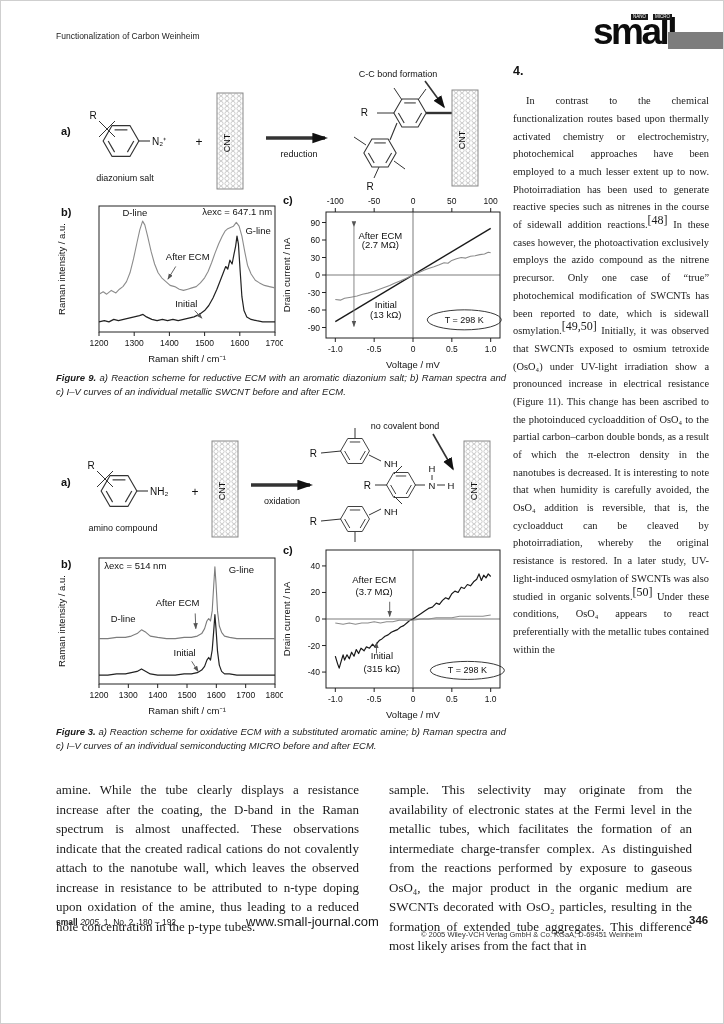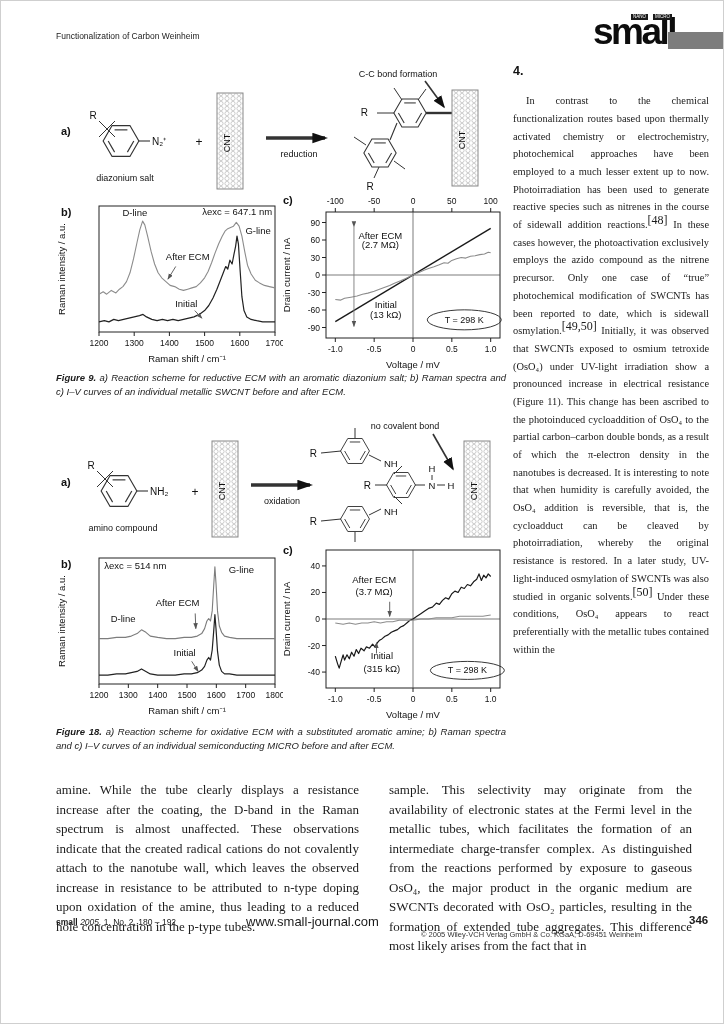--- a/index.html
+++ b/index.html
@@ -331,21 +331,21 @@
         <text x="96.16071428571429" y="57.11538461538461" text-anchor="middle" font-size="9.5">(3.7 MΩ)</text>
         <line x1="111.69642857142857" y1="63.75" x2="111.69642857142857" y2="78.34615384615385" stroke="#555" stroke-width="0.9" marker-end="url(#mk-ann)"></line>
         <text x="103.92857142857143" y="120.8076923076923" text-anchor="middle" font-size="9.5">Initial</text>
         <line x1="98.49107142857143" y1="115.5" x2="98.49107142857143" y2="104.88461538461539" stroke="#555" stroke-width="0.9" marker-end="url(#mk-ann)"></line>
         <text x="103.92857142857143" y="134.07692307692307" text-anchor="middle" font-size="9.5">(315 kΩ)</text>
         <ellipse cx="189.375" cy="132.40384615384616" rx="37" ry="9" fill="none" stroke="#222" stroke-width="0.9"></ellipse>
         <text x="189.375" y="135.40384615384616" text-anchor="middle" font-size="9">T = 298 K</text>
       </svg>
 
     <div class="caption">
-      <span class="cap-label">Figure 18.</span><span> a) Reaction scheme for oxidative ECM with a substituted aromatic amine; b) Raman spectra and c) I–V curves of an individual semiconducting MICRO before and after ECM.</span>
+      <span class="cap-label">Figure 3.</span><span> a) Reaction scheme for oxidative ECM with a substituted aromatic amine; b) Raman spectra and c) I–V curves of an individual semiconducting MICRO before and after ECM.</span>
     </div>
   </div>
 
   <div class="rightcol">
     <div class="rc-head">
       <span class="num">4.</span>
     </div>
     <div class="rc-body">In contrast to the chemical functionalization routes based upon thermally activated chemistry or electrochemistry, photochemical approaches have been employed to a much lesser extent up to now. Photoirradiation has been used to generate reactive species such as nitrenes in the course of sidewall addition reactions.<sup>[48]</sup> In these cases however, the photoactivation exclusively employs the azido compound as the nitrene precursor. Only one case of “true” photochemical modification of SWCNTs has been reported to date, which is sidewall osmylation.<sup>[49,50]</sup> Initially, it was observed that SWCNTs exposed to osmium tetroxide (OsO₄) under UV-light irradiation show a pronounced increase in electrical resistance (Figure 11). This change has been ascribed to the photoinduced cycloaddition of OsO₄ to the partial carbon–carbon double bonds, as a result of which the π-electron density in the nanotubes is decreased. It is interesting to note that when humidity is carefully avoided, the OsO₄ addition is reversible, that is, the cycloadduct can be cleaved by photoirradiation, whereby the original resistance is restored. In a later study, UV-light-induced osmylation of SWCNTs was also studied in organic solvents.<sup>[50]</sup> Under these conditions, OsO₄ appears to react preferentially with the metallic tubes contained within the</div>
   </div>
 

